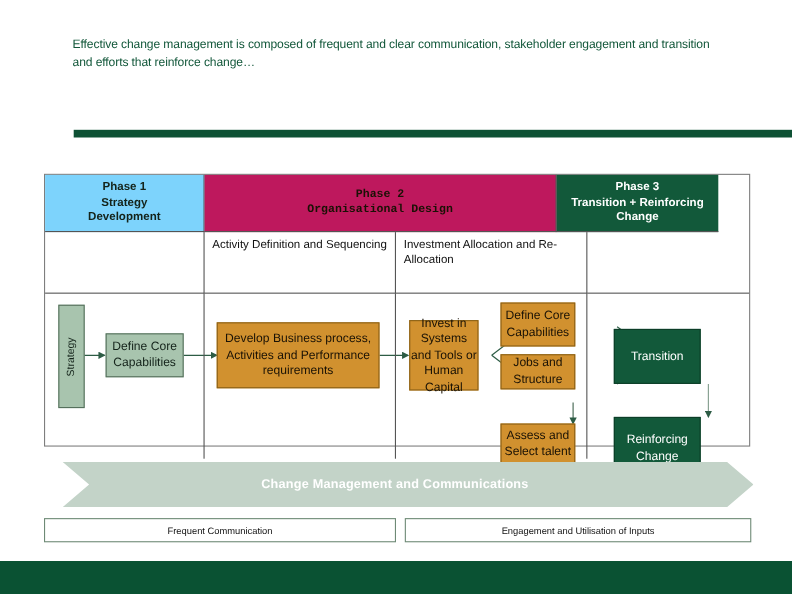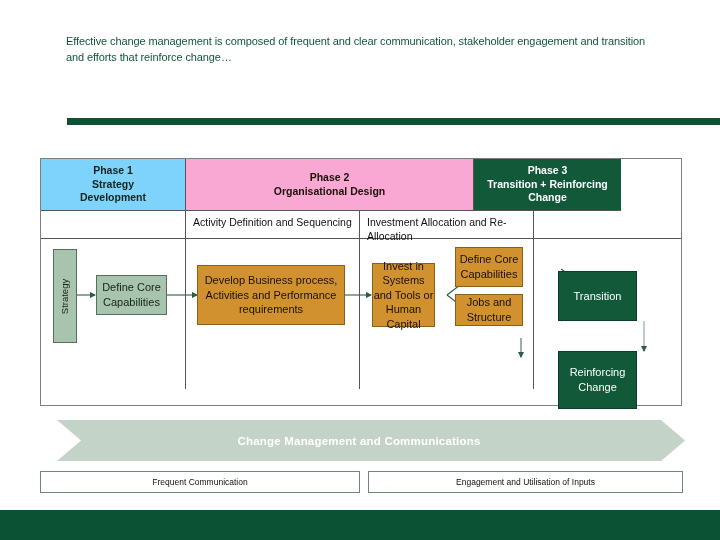--- a/index.html
+++ b/index.html
@@ -41,26 +41,26 @@
     box-sizing:border-box;
     display:flex;align-items:center;justify-content:center;
     text-align:center;
     font-size:10.5px;
     font-weight:bold;
     line-height:1.28;
     border-right:1px solid #555;
     border-bottom:1px solid #555;
   }
   .phase-1{width:145px;background:#7dd3fc;color:#14231a;}
-  .phase-2{width:288px;background:#f9a8d4;color:#1a1205;}
+  .phase-2{width:320px;background:#be185d;color:#1a1205;font-family:Liberation Mono, monospace;}
   .phase-3{width:147px;background:#12593A;color:#ffffff;border-right:none;}
 
   
   #sub-header-row{
-    display:flex;height:28px;width:100%;justify-content:center;
+    display:flex;height:56px;width:100%;justify-content:center;
   }
   .sub-cell{
     box-sizing:border-box;
     border-right:1px solid #555;
     border-bottom:1px solid #555;
     font-size:10.5px;
     color:#111;
     padding:5px 7px 0 7px;
     line-height:1.33;
   }
@@ -235,20 +235,23 @@
     <div class="body-col bc3">
       <div class="node n-orange" style="left:12px;top:24px;width:63px;height:64px;">
         <span>Invest in Systems and Tools or Human Capital</span>
       </div>
       <div class="node n-orange" style="left:95px;top:8px;width:68px;height:40px;">
         <span>Define Core Capabilities</span>
       </div>
       <div class="node n-orange" style="left:95px;top:55px;width:68px;height:32px;">
         <span>Jobs and Structure</span>
       </div>
+      <div class="node n-orange" style="left:95px;top:118px;width:68px;height:38px;">
+        <span>Assess and Select talent</span>
+      </div>
     </div>
 
     <div class="body-col bc4">
       <div class="node n-dark" style="left:24px;top:32px;width:79px;height:50px;">
         <span>Transition</span>
       </div>
       <div class="node n-dark" style="left:24px;top:112px;width:79px;height:58px;">
         <span>Reinforcing Change</span>
       </div>
     </div>

